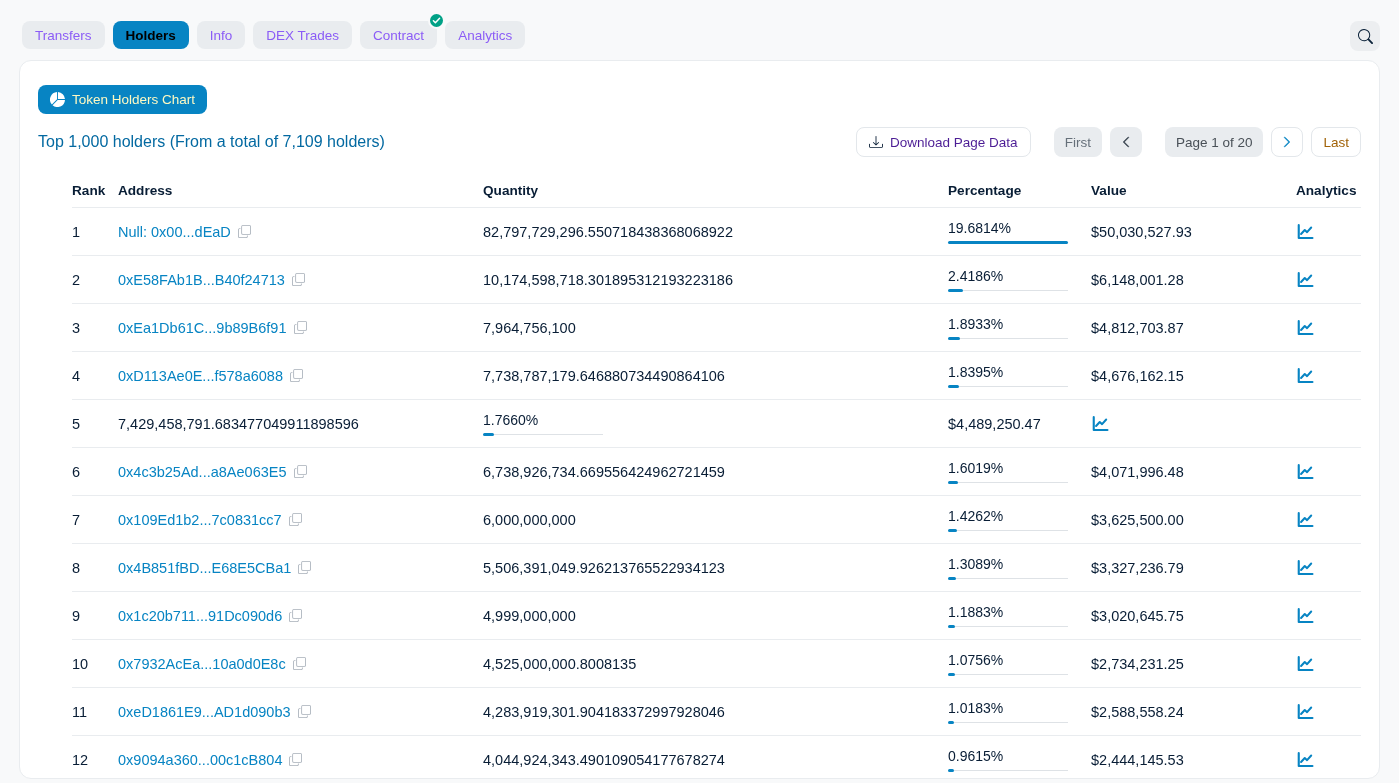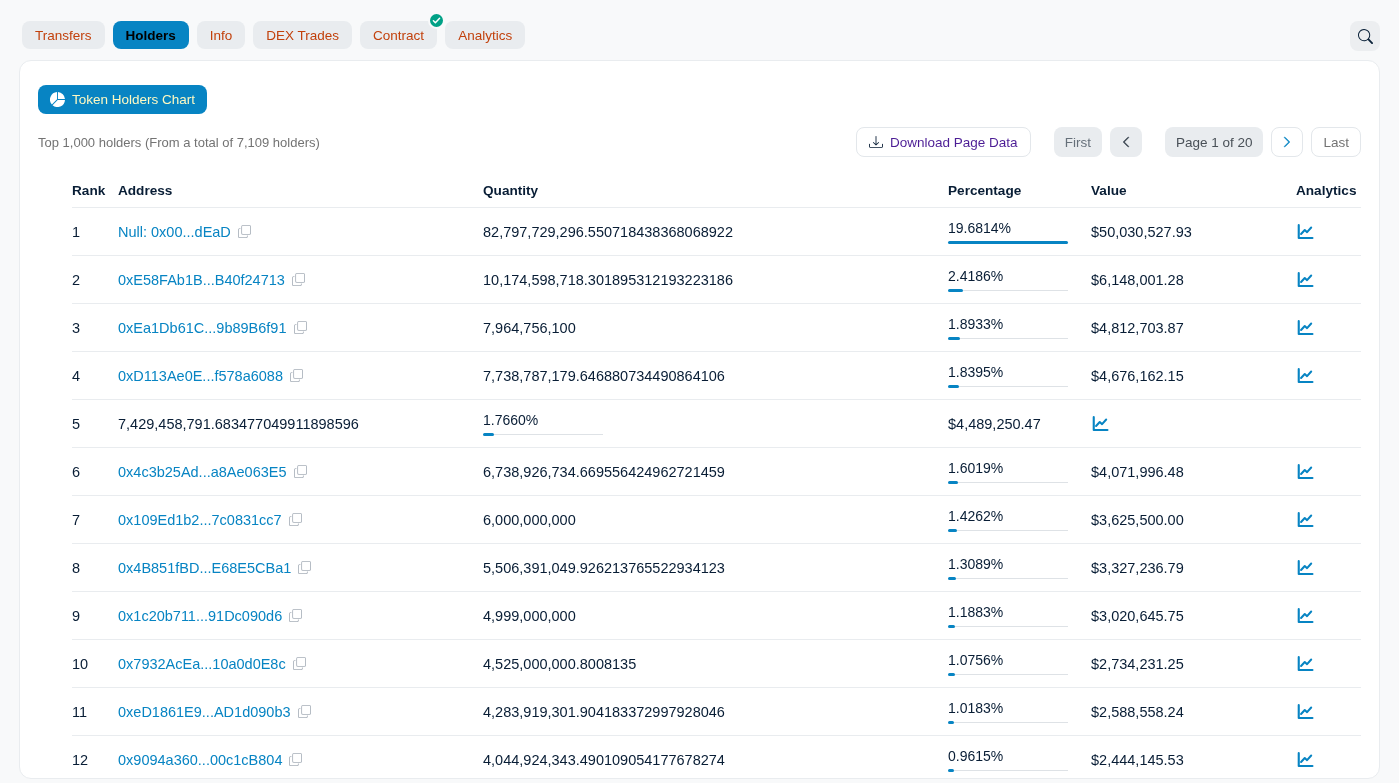--- a/index.html
+++ b/index.html
@@ -7,21 +7,21 @@
   body {
     width:1399px; height:783px; position:relative; overflow:hidden;
     background:#f8f9fa; color:#081d35;
     font-family:"Liberation Sans", sans-serif;
   }
   
   .topbar { position:absolute; top:21px; left:22px; display:flex; gap:8px; }
   .tab {
     height:28px; padding:0 13px; border-radius:8px; background:#e9ecef;
     display:flex; align-items:center; font-size:13.5px; font-weight:500;
-    color:#c2410c; position:relative; cursor:pointer; white-space:nowrap;
+    color:#8b5cf6; position:relative; cursor:pointer; white-space:nowrap;
   }
   .tab.active { background:#0784c3; color:#000000; font-weight:600; }
   .tab-badge {
     position:absolute; top:-9px; right:-8px; width:17px; height:17px;
     background:#00a186; border:2px solid #f8f9fa; border-radius:50%;
     display:flex; align-items:center; justify-content:center;
   }
   .search-btn {
     position:absolute; top:21px; right:19px; width:30px; height:30px;
     border-radius:8px; background:#eceef0; border:none; cursor:pointer;
@@ -36,31 +36,31 @@
   .chart-btn {
     margin-top:24px; display:inline-flex; align-items:center; gap:7px;
     height:29px; padding:0 12px; background:#0784c3; color:#fef9c3;
     border:none; border-radius:8px; font-size:13.5px; font-weight:500;
     cursor:pointer; font-family:inherit;
   }
   .summary-row {
     display:flex; justify-content:space-between; align-items:center;
     margin-top:10px; height:36px;
   }
-  .summary { font-size:13px; color:#737373; }
+  .summary { font-size:16px; color:#0369a1; }
   .controls { display:flex; gap:8px; align-items:center; }
   .btn {
     height:30px; border-radius:8px; display:flex; align-items:center;
     font-size:13.5px; cursor:pointer; font-family:inherit; white-space:nowrap;
   }
   .btn-outline { background:#fff; border:1px solid #e3e7eb; color:#4c1d95; padding:0 12px; gap:7px; }
   .btn-muted   { background:#e9ecef; border:none; color:#66707a; padding:0 11px;margin-left:15px; }
   .btn-nav-disabled { background:#e9ecef; border:none; color:#343f4b; width:32px; justify-content:center; }
   .btn-nav  { background:#fff; border:1px solid #e3e7eb; color:#0784c3; width:32px; justify-content:center; }
-  .btn-last { background:#fff; border:1px solid #e3e7eb; color:#737373; padding:0 11px; }
+  .btn-last { background:#fff; border:1px solid #e3e7eb; color:#a16207; padding:0 11px; }
   
   .table { margin-top:13px; }
   .thead, .trow {
     display:grid; grid-template-columns:46px 365px 465px 143px 205px 1fr;
     align-items:center;
     margin-left:34px;
   }
   .thead { height:35px; border-bottom:1px solid #e9ecef; font-size:13.6px; font-weight:700; }
   .trow  { height:48px; border-bottom:1px solid #e9ecef; font-size:14.5px; }
   .addr-cell { display:flex; align-items:center; gap:7px; }

